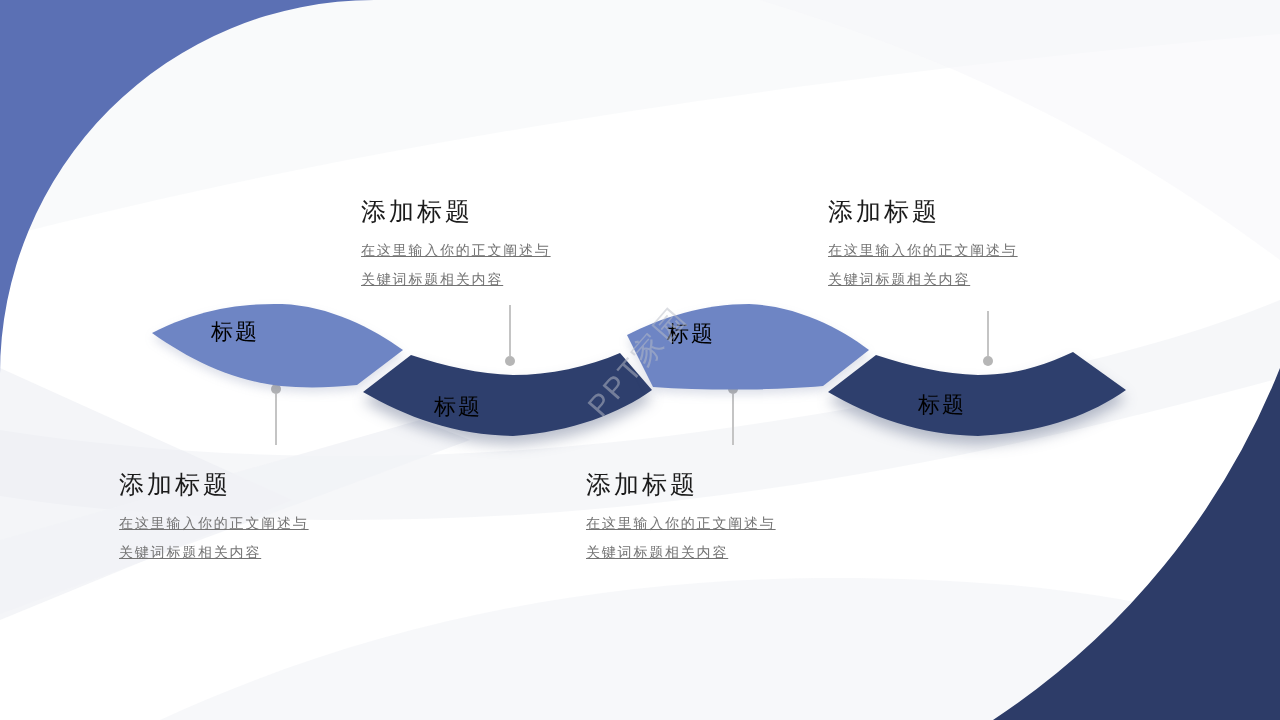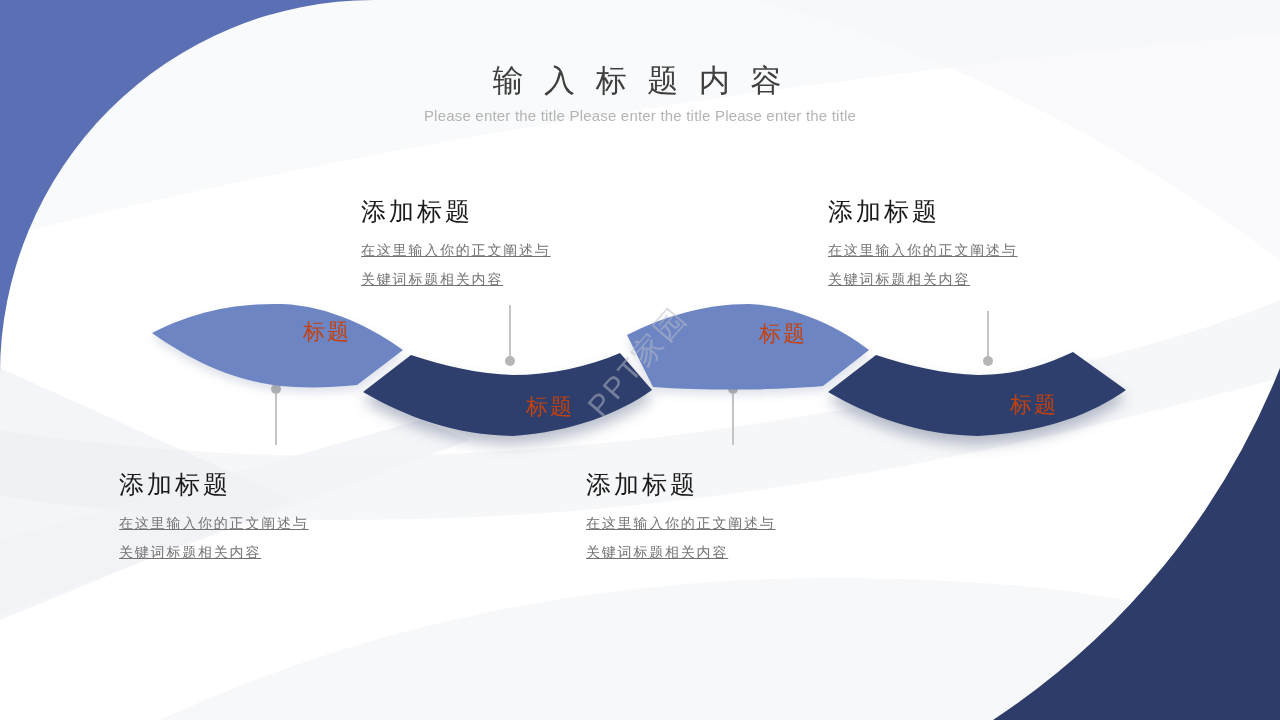--- a/index.html
+++ b/index.html
@@ -12,22 +12,22 @@
   .wave-dark{filter:drop-shadow(0 9px 7px rgba(40,55,95,0.32));}
   .page-title{
     position:absolute;left:0;top:62px;width:1280px;text-align:center;
     font-size:31px;line-height:38px;letter-spacing:6px;color:#3f3f3f;font-weight:500;
   }
   .page-subtitle{
     position:absolute;left:0;top:106px;width:1280px;text-align:center;
     font-size:15px;line-height:20px;letter-spacing:0.2px;color:#b4b4b4;
   }
   .wave-label{
-    position:absolute;width:140px;text-align:right;
-    font-size:22px;line-height:30px;letter-spacing:2px;color:#c2410c;
+    position:absolute;width:140px;text-align:left;
+    font-size:22px;line-height:30px;letter-spacing:2px;color:#000000;
   }
   .callout{position:absolute;width:320px;text-align:left;}
   .callout-heading{
     font-size:25px;line-height:32px;letter-spacing:3px;color:#1b1b1b;
     font-weight:500;margin-bottom:9px;
   }
   .callout-body{
     font-size:14px;line-height:29px;letter-spacing:1.8px;color:#737373;text-decoration:underline;
   }
   .watermark{
@@ -65,22 +65,20 @@
       <circle cx="733" cy="389" r="5" stroke="none" fill="#b6b6b6"></circle>
       <circle cx="988" cy="361" r="5" stroke="none" fill="#b6b6b6"></circle>
     </g>
 
     <path class="wave-light" d="M152,333 C196,310 240,303 282,304 C330,306 372,328 403,350 L357,385 C328,388 302,388 281,386 C233,381 190,360 152,333 Z" fill="#6E85C4"></path>
     <path class="wave-dark" d="M411,355 C445,366 479,374 513,375 C550,375 588,367 620,353 L652,390 C620,413 572,432 513,436 C455,435 406,417 363,392 Z" fill="#2E3F6D"></path>
     <path class="wave-light" d="M627,335 C662,317 705,304 749,304 C797,306 840,328 869,350 L823,386 C780,390 710,391 653,387 Z" fill="#6E85C4"></path>
     <path class="wave-dark" d="M876,355 C910,366 944,374 978,375 C1015,375 1043,366 1073,352 L1126,390 C1088,417 1038,433 978,436 C920,435 871,417 828,392 Z" fill="#2E3F6D"></path>
   </svg>
 
-  <div class="page-title">输 入 标 题 内 容</div>
-  <div class="page-subtitle">Please enter the title Please enter the title Please enter the title</div>
 
   <div class="wave-label" style="left:211px;top:317px;">标题</div>
   <div class="wave-label" style="left:434px;top:392px;">标题</div>
   <div class="wave-label" style="left:667px;top:319px;">标题</div>
   <div class="wave-label" style="left:918px;top:390px;">标题</div>
 
   <div class="callout" style="left:361px;top:195px;">
     <div class="callout-heading">添加标题</div>
     <div class="callout-body">在这里输入你的正文阐述与</div>
     <div class="callout-body">关键词标题相关内容</div>

